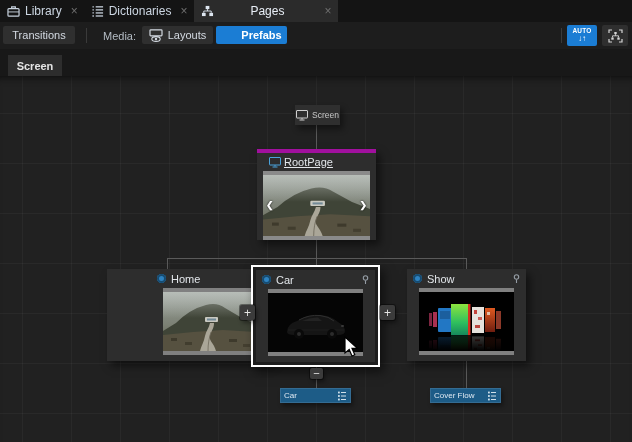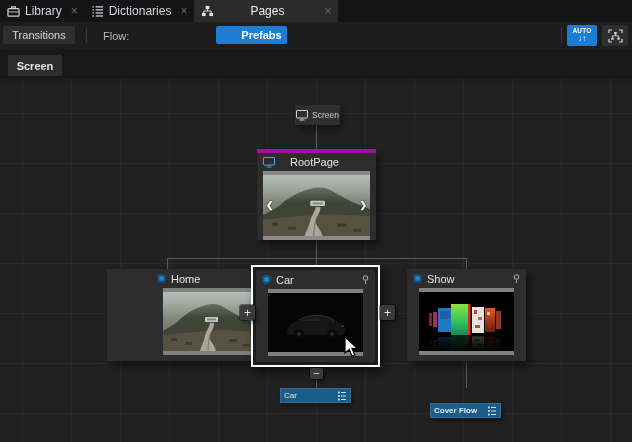--- a/index.html
+++ b/index.html
@@ -40,21 +40,21 @@
     overflow:hidden;}
 
   .cline{position:absolute;background:#5a5a5a;z-index:1;}
 
   
   .screen-node{position:absolute;left:295px;top:29px;width:45px;height:20px;background:#2f2f2f;display:flex;align-items:center;justify-content:center;gap:4px;color:#c9c9c9;font-size:8.5px;z-index:2;box-shadow:3px 4px 6px rgba(0,0,0,0.45);}
 
   
   .root-node{position:absolute;left:257px;top:73px;width:119px;height:91px;background:#2d2d2d;z-index:2;box-shadow:4px 5px 8px rgba(0,0,0,0.5);}
   .root-accent{height:4px;background:#a1109e;}
-  .root-header{height:18px;display:flex;align-items:center;gap:15px;padding:0 6px;color:#e2e6ea;font-size:11px;}
+  .root-header{height:18px;display:flex;align-items:center;gap:3px;padding:0 12px;color:#e2e6ea;font-size:11px;text-decoration:underline;}
   .root-thumb{position:relative;width:107px;margin:0 auto;border-top:4px solid #8a8a8a;border-bottom:4px solid #8a8a8a;background:#333;}
   .root-thumb svg{display:block;}
   .nav-arrow{position:absolute;top:50%;transform:translateY(-58%);color:#fff;font-size:9px;font-weight:bold;text-shadow:0 0 2px #000;z-index:3;}
   .nav-arrow.prev{left:3px;}
   .nav-arrow.next{right:3px;}
 
   
   .pagenode{position:absolute;width:119px;height:92px;background:#2d2d2d;z-index:2;box-shadow:4px 5px 8px rgba(0,0,0,0.5);}
   .pn-header{height:19px;display:flex;align-items:center;gap:5px;padding:0 6px;color:#e2e6ea;font-size:11px;}
   .pn-circle{width:9px;height:9px;border-radius:50%;background:#2e82c0;box-shadow:inset 0 0 0 2px #174b70;flex:0 0 auto;}
@@ -201,21 +201,29 @@
       <span>Pages</span>
       <span class="close">×</span>
     </div>
   </div>
 
   <div class="toolbar">
     <div class="tbtn" style="left:3px;width:72px;">
       <span>Transitions</span>
     </div>
     <div class="tsep" style="left:86px;"></div>
-    <div class="tlabel" style="left:103px;">Flow:</div>
+    <div class="tlabel" style="left:103px;">Media:</div>
+    <div class="tbtn" style="left:142px;width:71px;">
+      <svg width="14" height="13" viewBox="0 0 14 13">
+        <rect x="1" y="0.8" width="12" height="6" rx="0.8" fill="none" stroke="#d4dae2" stroke-width="1.2"></rect>
+        <ellipse cx="7" cy="10" rx="4.2" ry="2.4" fill="none" stroke="#d4dae2" stroke-width="1.1"></ellipse>
+        <circle cx="7" cy="10" r="1.2" fill="#d4dae2"></circle>
+      </svg>
+      <span>Layouts</span>
+    </div>
     <div class="tbtn blue" style="left:216px;width:71px;">
       <svg width="14" height="13" viewBox="0 0 14 13">
         <g fill="#ffffff">
           <rect x="1" y="1" width="3" height="3"></rect>
             <rect x="10" y="1" width="3" height="3"></rect>
             <rect x="5.5" y="3" width="3" height="3"></rect>
         </g>
         <path d="M2.5,4 V5.5 H11.5 V4 M7,4 V3" fill="none" stroke="#fff" stroke-width="1"></path>
         <ellipse cx="7" cy="10" rx="4.2" ry="2.4" fill="none" stroke="#fff" stroke-width="1.1"></ellipse>
         <circle cx="7" cy="10" r="1.2" fill="#fff"></circle>
@@ -360,21 +368,21 @@
             <line x1="3" y1="5" x2="8" y2="5"></line>
             <line x1="3" y1="8.5" x2="8" y2="8.5"></line>
         </g>
         <g fill="#cfe0ea">
             <rect x="0" y="0.6" width="1.8" height="1.8"></rect>
             <rect x="0" y="4.1" width="1.8" height="1.8"></rect>
             <rect x="0" y="7.6" width="1.8" height="1.8"></rect>
           </g>
       </svg>
     </div>
-    <div class="pbar" style="left:430px;top:327px;font-weight:bold;">
+    <div class="pbar" style="left:430px;top:312px;">
       <span>Cover Flow</span>
       <svg width="9" height="10" viewBox="0 0 9 10">
         <g stroke="#cfe0ea" stroke-width="1">
           <line x1="3" y1="1.5" x2="8" y2="1.5"></line>
             <line x1="3" y1="5" x2="8" y2="5"></line>
             <line x1="3" y1="8.5" x2="8" y2="8.5"></line>
         </g>
         <g fill="#cfe0ea">
             <rect x="0" y="0.6" width="1.8" height="1.8"></rect>
             <rect x="0" y="4.1" width="1.8" height="1.8"></rect>

